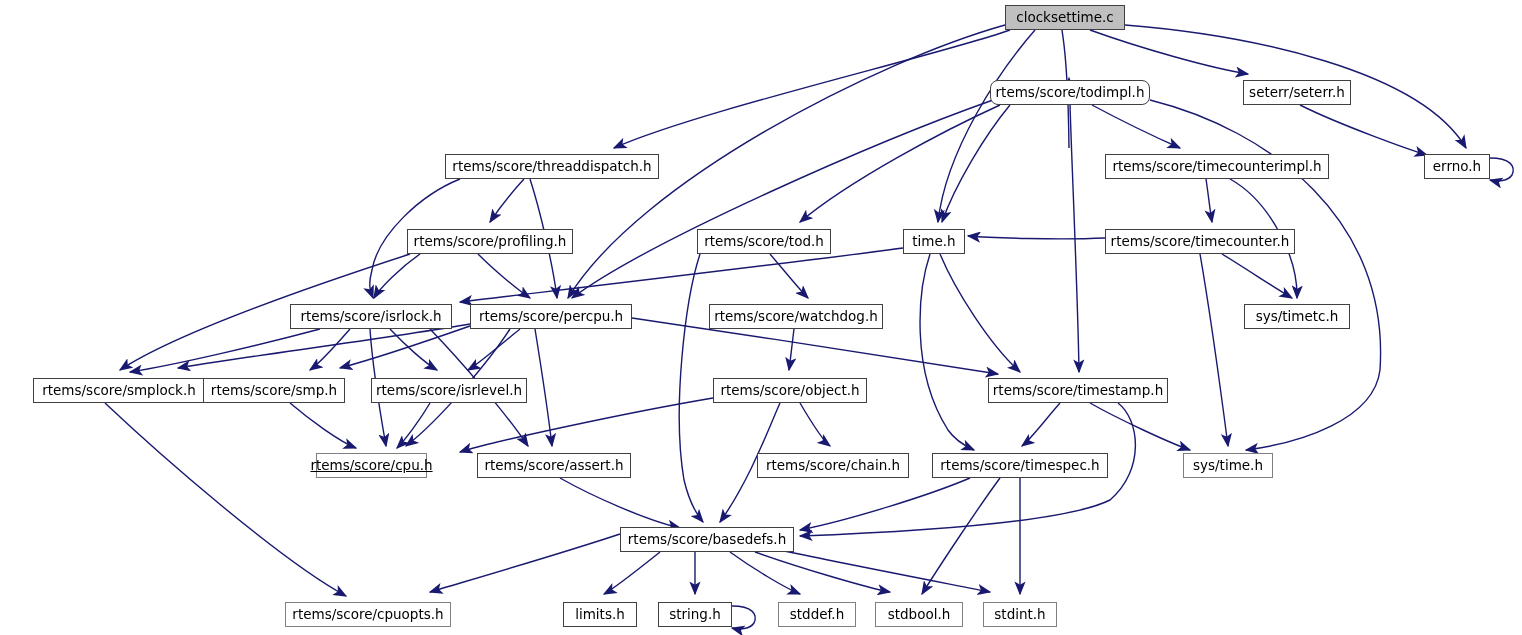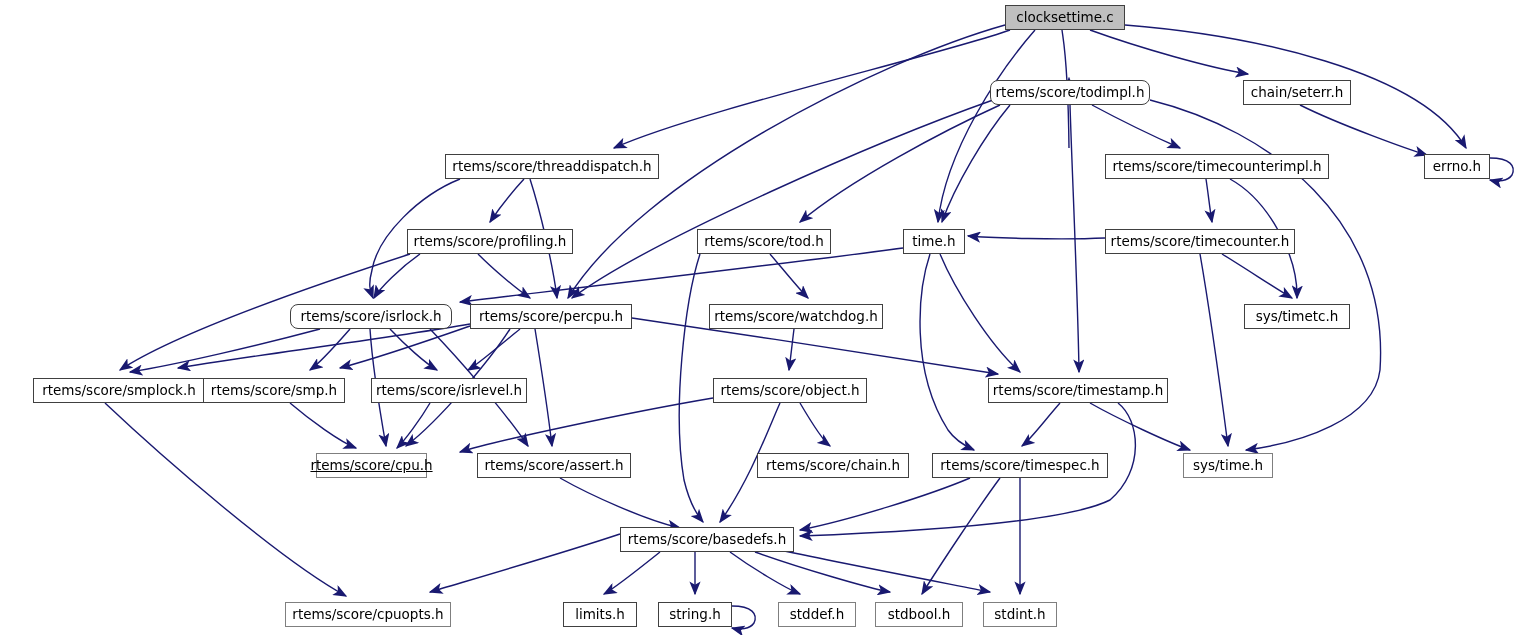--- a/index.html
+++ b/index.html
@@ -107,21 +107,21 @@
       </g>
   </svg>
   <div id="node-layer">
       <div class="node root" style="left: 1005px; top: 5px; width: 120px; height: 25px;">
         <span>clocksettime.c</span>
       </div>
       <div class="node dark" style="left: 990px; top: 80px; width: 160px; height: 25px; border-radius: 8px;">
         <span>rtems/score/todimpl.h</span>
       </div>
       <div class="node dark" style="left: 1243px; top: 80px; width: 108px; height: 25px;">
-        <span>chain/seterr.h</span>
+        <span>seterr/seterr.h</span>
       </div>
       <div class="node dark" style="left: 1424px; top: 154px; width: 66px; height: 25px;">
         <span>errno.h</span>
       </div>
       <div class="node dark" style="left: 445px; top: 154px; width: 214px; height: 25px;">
         <span>rtems/score/threaddispatch.h</span>
       </div>
       <div class="node dark" style="left: 1105px; top: 154px; width: 224px; height: 25px;">
         <span>rtems/score/timecounterimpl.h</span>
       </div>
@@ -130,21 +130,21 @@
       </div>
       <div class="node dark" style="left: 697px; top: 229px; width: 134px; height: 25px;">
         <span>rtems/score/tod.h</span>
       </div>
       <div class="node dark" style="left: 903px; top: 229px; width: 62px; height: 25px;">
         <span>time.h</span>
       </div>
       <div class="node dark" style="left: 1105px; top: 229px; width: 190px; height: 25px;">
         <span>rtems/score/timecounter.h</span>
       </div>
-      <div class="node dark" style="left: 290px; top: 304px; width: 162px; height: 25px; border-radius: 8px;">
+      <div class="node dark" style="left: 290px; top: 304px; width: 162px; height: 25px;">
         <span>rtems/score/isrlock.h</span>
       </div>
       <div class="node dark" style="left: 470px; top: 304px; width: 162px; height: 25px;">
         <span>rtems/score/percpu.h</span>
       </div>
       <div class="node dark" style="left: 709px; top: 304px; width: 174px; height: 25px;">
         <span>rtems/score/watchdog.h</span>
       </div>
       <div class="node dark" style="left: 1244px; top: 304px; width: 106px; height: 25px;">
         <span>sys/timetc.h</span>

